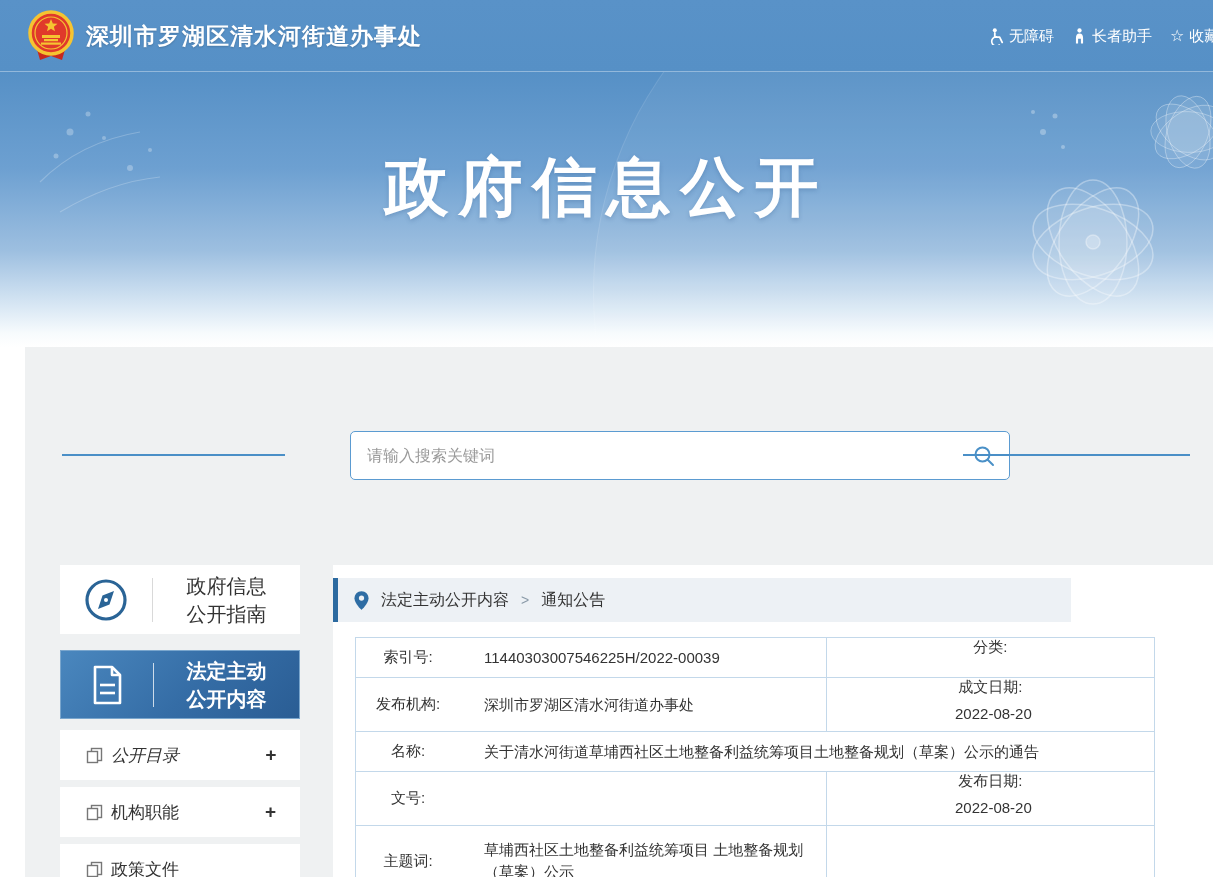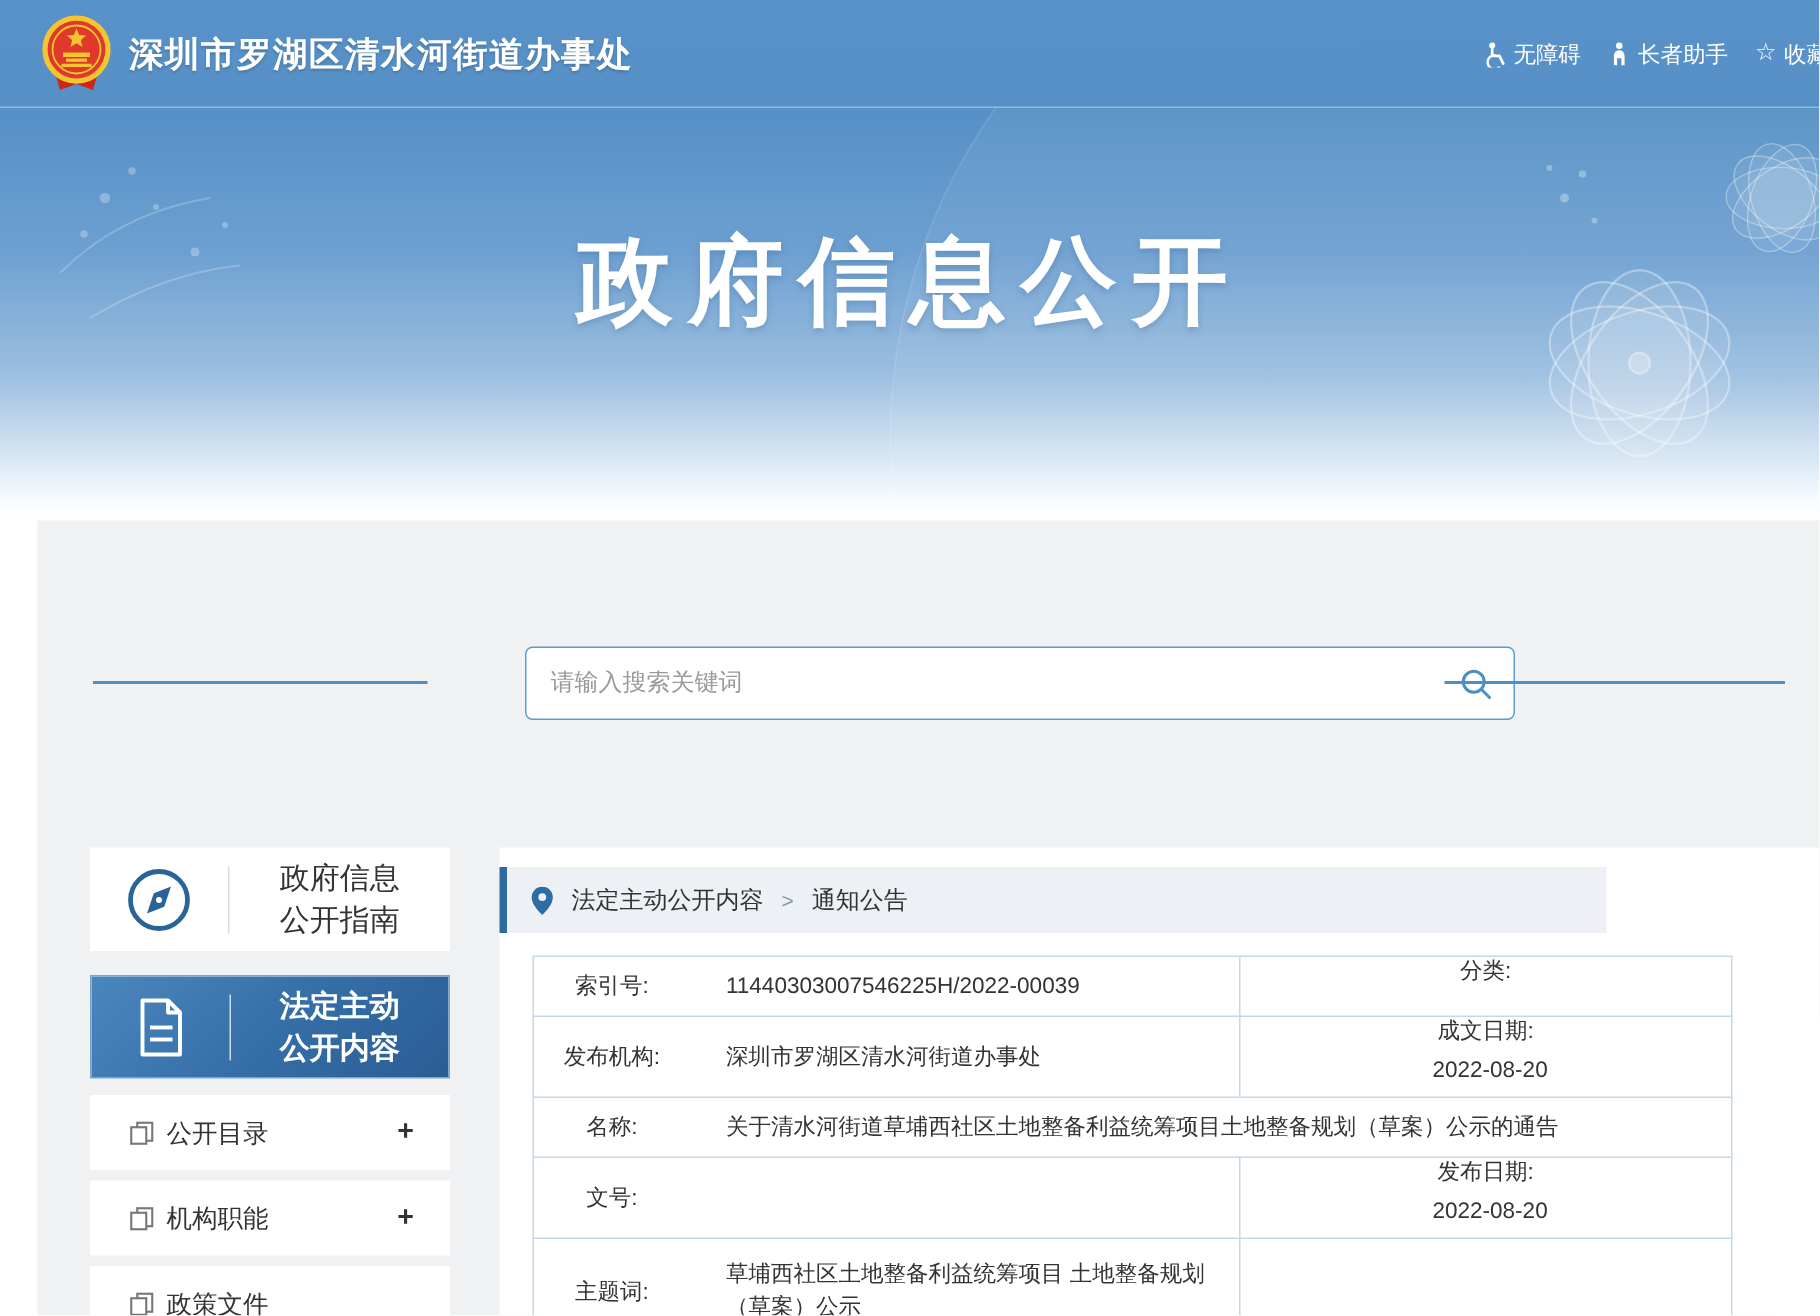--- a/index.html
+++ b/index.html
@@ -62,21 +62,21 @@
     border:1px solid #7aa6cd; }
   .side-card .icon-wrap { width:92px; display:flex; justify-content:center; }
   .side-card .vdiv { width:1px; height:44px; background:#d9d9d9; }
   .side-card.active .vdiv { background:rgba(255,255,255,.75); }
   .side-text { flex:1; text-align:center; font-size:20px; color:#333; line-height:28px; }
   .side-text span { display:block; }
   .side-card.active .side-text { color:#fff; font-weight:bold; }
 
   .side-item { position:absolute; left:60px; width:240px; height:50px; background:#fff;
     display:flex; align-items:center; padding:0 24px 0 26px; cursor:pointer; }
-  .side-item.i0 { top:730px; }
+  .side-item.i0 { top:730px;font-style:italic; }
   .side-item.i1 { top:787px; }
   .side-item.i2 { top:844px; }
   .side-item .pages { margin-right:8px; display:flex; }
   .side-item .lab { flex:1; font-size:17px; color:#333; }
   .side-item .plus { font-size:19px; color:#333; font-weight:bold; }
 
   
   .breadcrumb { position:absolute; left:0; top:13px; width:738px; height:44px;
     background:#edf1f5; border-left:5px solid #2c6aa0;
     display:flex; align-items:center; font-size:16px; color:#333; }

